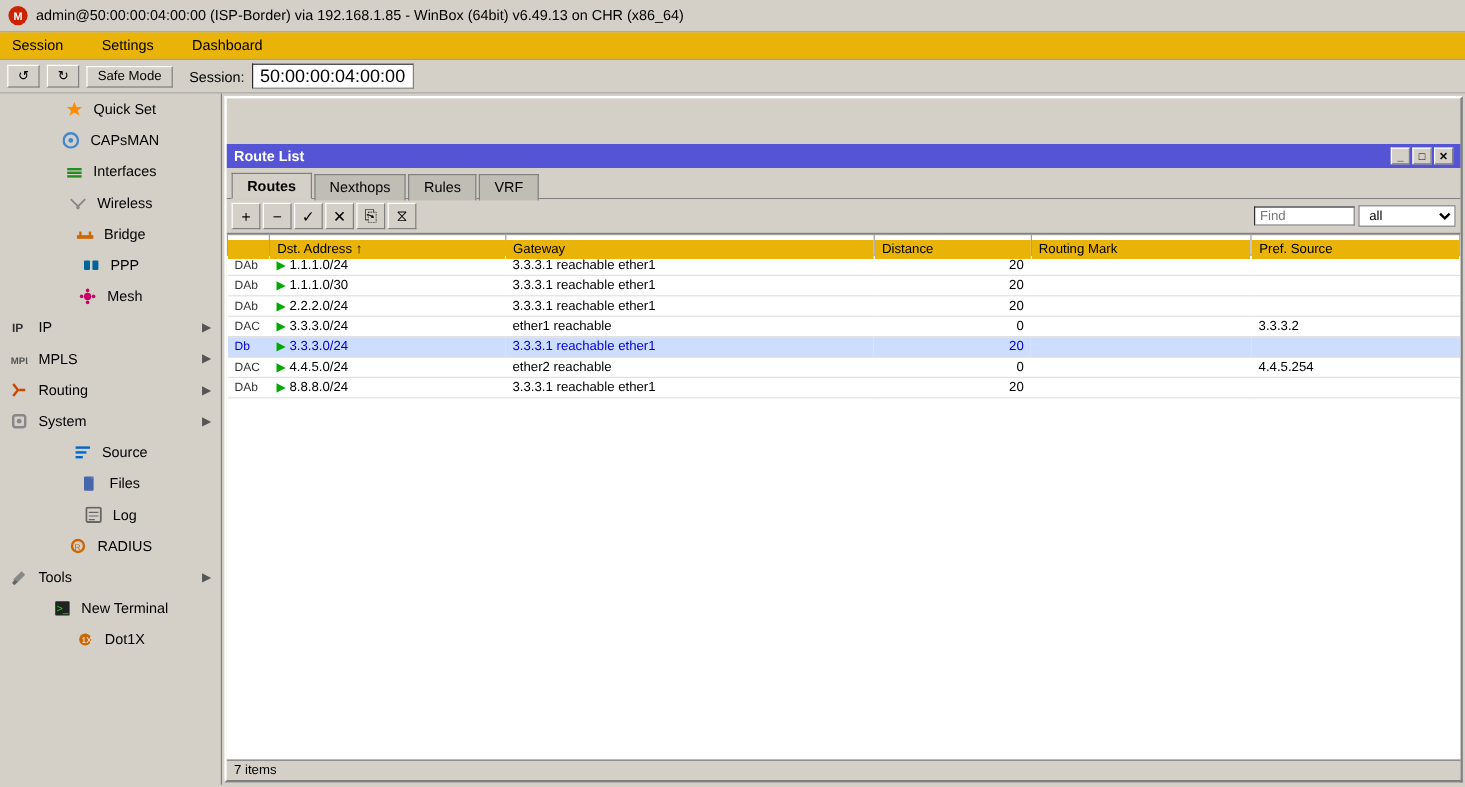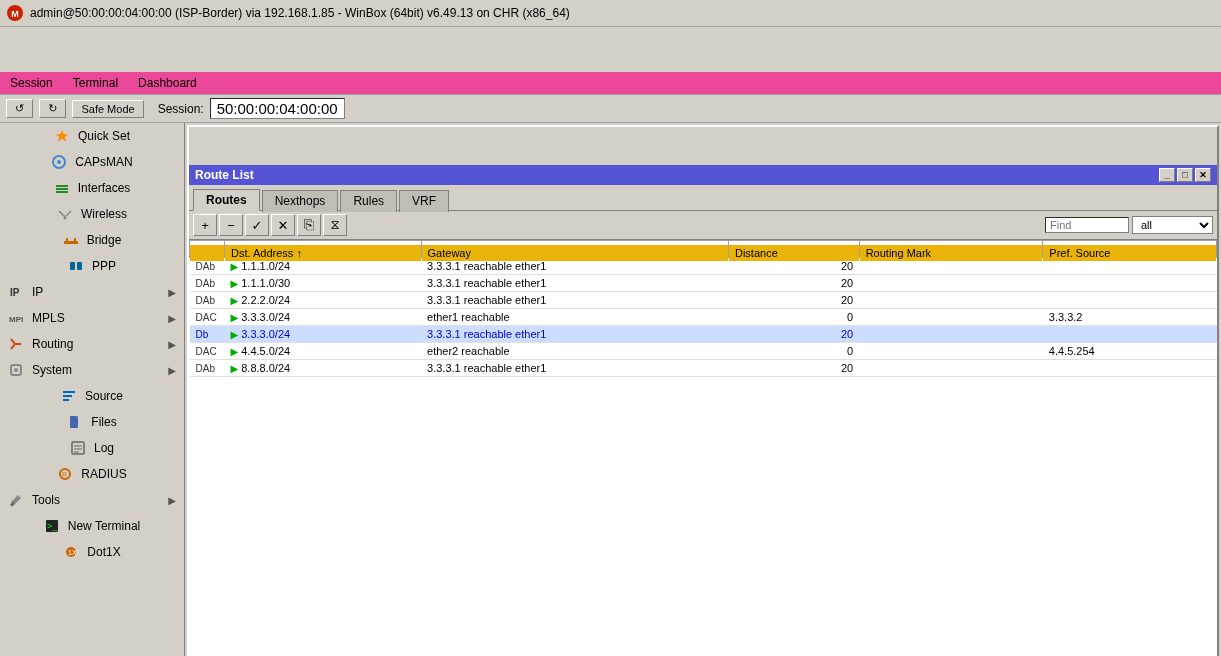--- a/index.html
+++ b/index.html
@@ -3,21 +3,21 @@
   <meta charset="utf-8">
   <style>
     * { margin: 0; padding: 0; box-sizing: border-box; }
     body { font-family: 'Segoe UI', Tahoma, Geneva, Verdana, sans-serif; font-size: 12px; background: #d4d0c8; width: 1221px; height: 656px; overflow: hidden; }
 
     
     #title-bar { background: #d4d0c8; padding: 4px 6px; display: flex; align-items: center; gap: 6px; border-bottom: 1px solid #a0a0a0; }
     #title-bar .logo { width: 18px; height: 18px; }
 
     
-    #menu-bar { background: #ec4899; padding: 2px 6px; display: flex; gap: 12px; border-bottom: 1px solid #a0a0a0; margin-top: 45px; }
+    #menu-bar { background: #eab308; padding: 2px 6px; display: flex; gap: 24px; border-bottom: 1px solid #a0a0a0; }
     #menu-bar span { font-size: 12px; cursor: pointer; padding: 2px 4px; }
 
     
     #toolbar { background: #d4d0c8; padding: 3px 6px; display: flex; align-items: center; gap: 6px; border-bottom: 1px solid #a0a0a0; }
     .toolbar-btn { background: #d4d0c8; border: 1px solid #808080; border-top-color: #fff; border-left-color: #fff; padding: 2px 8px; font-size: 11px; cursor: pointer; }
     #session-label { font-size: 12px; margin-left: 8px; }
     #session-value { background: white; border: 1px inset #808080; padding: 1px 6px; font-size: 15px; }
 
     
     #main { display: flex; height: calc(656px - 80px); }
@@ -74,21 +74,21 @@
     <svg width="18" height="18" viewBox="0 0 18 18">
       <circle cx="9" cy="9" r="8" fill="#cc2200"></circle>
       <text x="9" y="13" text-anchor="middle" fill="white" font-size="9" font-weight="bold">M</text>
     </svg>
   </div>
   <span>admin@50:00:00:04:00:00 (ISP-Border) via 192.168.1.85 - WinBox (64bit) v6.49.13 on CHR (x86_64)</span>
 </div>
 
 <div id="menu-bar">
   <span>Session</span>
-  <span>Terminal</span>
+  <span>Settings</span>
   <span>Dashboard</span>
 </div>
 
 <div id="toolbar">
   <button class="toolbar-btn">↺</button>
   <button class="toolbar-btn">↻</button>
   <button class="toolbar-btn">Safe Mode</button>
   <span id="session-label">Session:</span>
   <span id="session-value">50:00:00:04:00:00</span>
 </div>
@@ -146,20 +146,34 @@
         <span>Bridge</span>
       </div>
       <div class="sidebar-item">
         <div class="icon">
           <svg width="14" height="14">
             <rect x="1" y="3" width="5" height="8" rx="1" fill="#006699"></rect>
             <rect x="8" y="3" width="5" height="8" rx="1" fill="#006699"></rect>
           </svg>
         </div>
         <span>PPP</span>
+      </div>
+      <div class="sidebar-item">
+        <div class="icon">
+          <svg width="14" height="14">
+            <circle cx="7" cy="7" r="3" fill="#cc0066"></circle>
+            <circle cx="2" cy="7" r="1.5" fill="#cc0066"></circle>
+            <circle cx="12" cy="7" r="1.5" fill="#cc0066"></circle>
+            <circle cx="7" cy="2" r="1.5" fill="#cc0066"></circle>
+            <circle cx="7" cy="12" r="1.5" fill="#cc0066"></circle>
+            <line x1="4" y1="7" x2="10" y2="7" stroke="#cc0066"></line>
+            <line x1="7" y1="4" x2="7" y2="10" stroke="#cc0066"></line>
+          </svg>
+        </div>
+        <span>Mesh</span>
       </div>
       <div class="sidebar-item">
         <div class="icon">
           <svg width="14" height="14">
             <text x="1" y="11" font-size="10" font-weight="bold" fill="#333">IP</text>
           </svg>
         </div>
         <span>IP</span>
         <span class="arrow">▶</span>
       </div>

